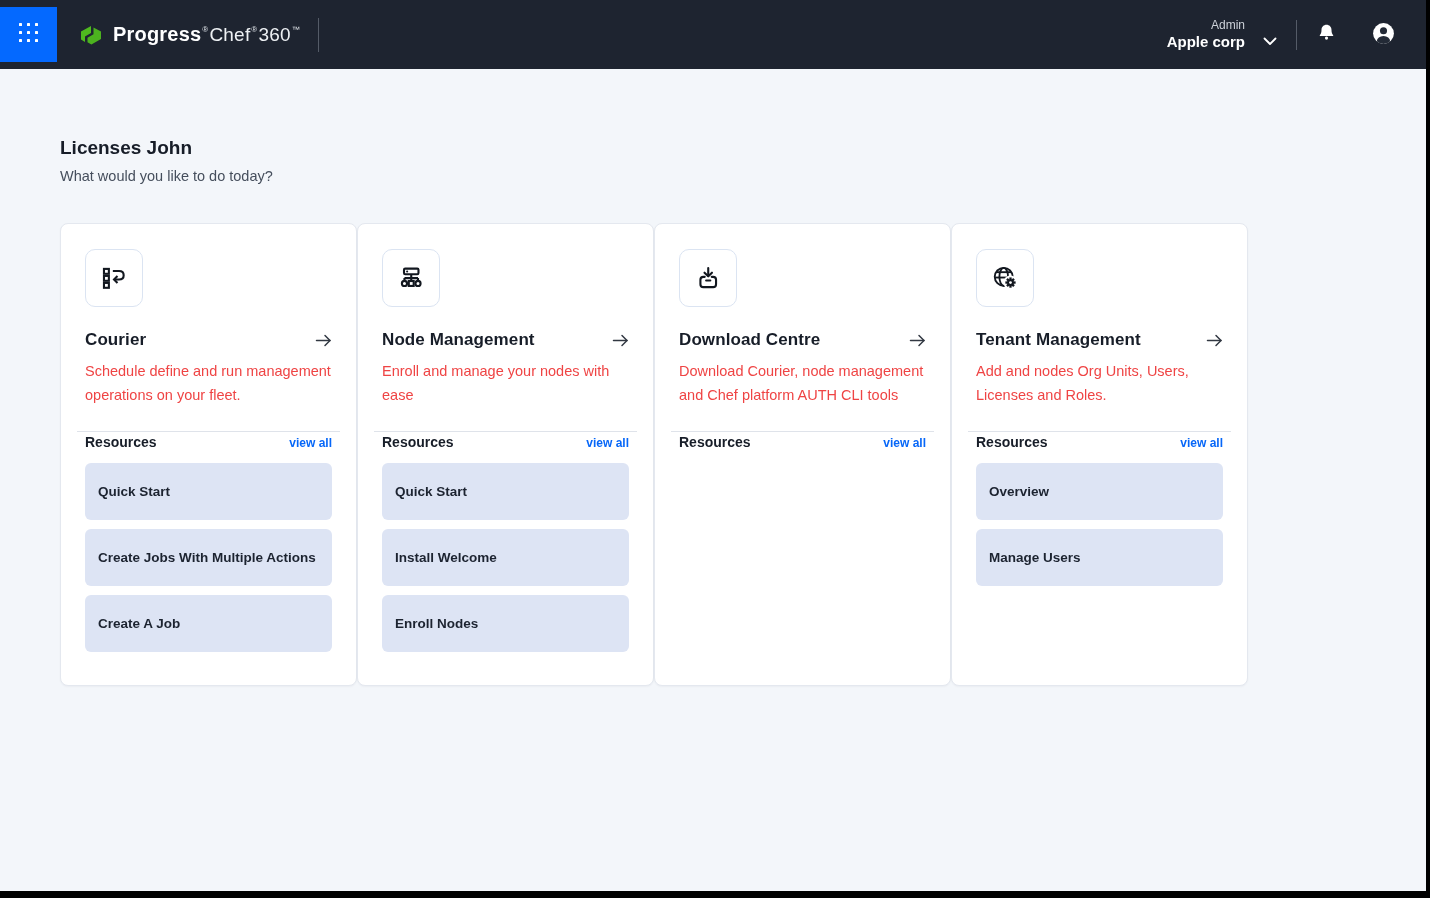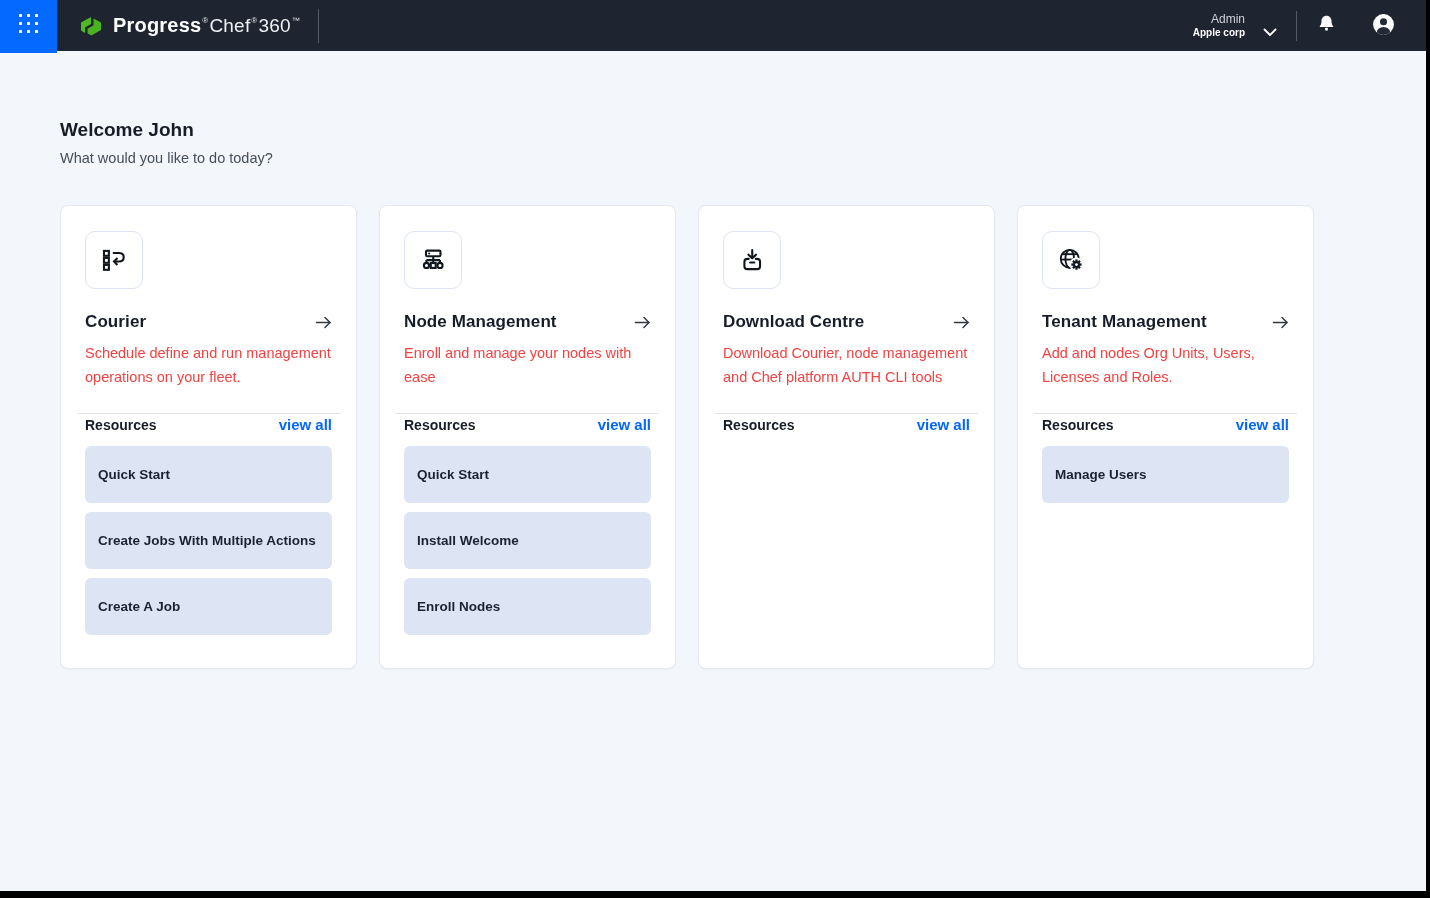--- a/index.html
+++ b/index.html
@@ -5,68 +5,68 @@
   * { margin:0; padding:0; box-sizing:border-box; }
   html,body { width:1430px; height:898px; overflow:hidden; }
   body {
     font-family:"Liberation Sans","DejaVu Sans",sans-serif;
     background:#f3f6fa;
     position:relative;
     color:#171d28;
   }
   
   .topbar {
-    height:51px; background:#1e2430; display:flex; align-items:center;
+    height:69px; background:#1e2430; display:flex; align-items:center;
   }
   .appgrid-btn {
     width:57px; height:55px; background:#0469ff; display:flex;
     align-items:center; justify-content:center; flex:none; cursor:pointer;
   }
   .brand { display:flex; align-items:center; margin-left:21px; }
   .brand svg { display:block; }
   .brand-text { margin-left:9px; white-space:nowrap; letter-spacing:.2px; }
   .brand-progress { color:#ffffff; font-weight:700; font-size:20px; }
   .brand-chef, .brand-360 { color:#eef1f4; font-weight:400; font-size:19px; }
   .brand-sup { color:#dfe3e8; font-size:8px; vertical-align:9px; padding:0 1px; }
   .v-divider { width:1px; height:34px; background:#545b67; margin-left:17px; flex:none; }
   .v-divider-sm { width:1px; height:30px; background:#545b67; margin:0 19px; flex:none; }
   .topbar-spacer { flex:1; }
   .role-block { text-align:right; line-height:1.25; cursor:pointer; }
   .role-label { font-size:12px; color:#ccd1d8; }
-  .tenant-name { font-size:10px; font-weight:700; color:#ffffff; }
+  .tenant-name { font-size:15px; font-weight:700; color:#ffffff; }
   .tenant-row { display:flex; align-items:center; gap:18px; }
   .chevron-down { margin-top:12px; }
   .icon-btn { background:none; border:none; cursor:pointer; display:flex; align-items:center; }
   .bell-btn { margin-right:34px; }
   .avatar-btn { margin-right:34px; }
 
   
   .welcome { margin:68px 60px 0; }
   .welcome h1 { font-size:19px; font-weight:700; color:#171d28; }
   .welcome p { margin-top:9px; font-size:14.5px; color:#454e5c; }
 
   
-  .cards { display:flex; gap:22px; margin:39px 60px 0; align-items:stretch; }
+  .cards { display:flex; gap:0; margin:39px 60px 0; align-items:stretch; }
   .card {
     width:297px; flex:none; background:#ffffff; border:1px solid #e4e8ef;
     border-radius:8px; padding:25px 24px 24px; box-shadow:0 1px 2px rgba(20,30,60,.04);
     display:flex; flex-direction:column;
   }
   .icon-box {
     width:58px; height:58px; border:1px solid #dbe4f2; border-radius:10px;
     display:flex; align-items:center; justify-content:center; background:#ffffff;
   }
   .card-title-row { display:flex; align-items:center; justify-content:space-between; margin-top:22px; height:22px; }
   .card-title { font-size:17px; font-weight:700; color:#171d28; letter-spacing:.1px; }
   .card-arrow { cursor:pointer; display:flex; }
   .card-desc { margin-top:9px; min-height:71px; font-size:14.5px; line-height:23.5px; color:#ef4444; }
   .card hr { border:none; border-top:1px solid #dfe3ea; margin:0 -8px; }
   .res-row { display:flex; align-items:baseline; justify-content:space-between; margin-top:2px; }
   .res-label { font-size:14px; font-weight:700; color:#171d28; }
-  .view-all { font-size:15px; font-weight:700; color:#0767f8; text-decoration:none; cursor:pointer; }
+  .view-all { font-size:12px; font-weight:700; color:#0767f8; text-decoration:none; cursor:pointer; }
   .pills { margin-top:13px; }
   .pill {
     display:block; width:100%; text-align:left; background:#dde4f4; border:none;
     border-radius:6px; padding:18px 13px; line-height:21px; min-height:29px;
     font-family:inherit; font-size:13.5px; font-weight:700; color:#1c2330;
     margin-bottom:9px; cursor:pointer;
   }
 
   
   .edge-right { position:absolute; top:0; right:0; width:4px; height:898px; background:#000; }
@@ -144,21 +144,21 @@
         <g clip-path="url(#avclip)" fill="#232a36">
           <circle cx="12" cy="9.4" r="3.4"></circle>
           <ellipse cx="12" cy="19.6" rx="6.4" ry="5.3"></ellipse>
         </g>
       </svg>
     </span>
   </button>
 </header>
 
 <section class="welcome">
-  <h1>Welcome John</h1>
+  <h1>Licenses John</h1>
   <p>What would you like to do today?</p>
 </section>
 
 <main class="cards">
 
   <section class="card">
     <div class="icon-box">
       <svg width="28" height="28" viewBox="0 0 24 24" fill="none" stroke="#12171f" stroke-width="1.8" stroke-linejoin="miter">
         <rect x="3.4" y="4.2" width="4.2" height="4.2"></rect>
         <rect x="3.4" y="10.2" width="4.2" height="4.2"></rect>
@@ -281,20 +281,21 @@
           </svg>
       </span>
     </div>
     <p class="card-desc">Add and nodes Org Units, Users, Licenses and Roles.</p>
     <hr>
     <div class="res-row">
       <span class="res-label">Resources</span>
       <a class="view-all">view all</a>
     </div>
     <div class="pills">
+      <button class="pill">Overview</button>
       <button class="pill">Manage Users</button>
     </div>
   </section>
 
 </main>
 
 <div class="edge-right"></div>
 <div class="edge-bottom"></div>
 
 </body></html>

